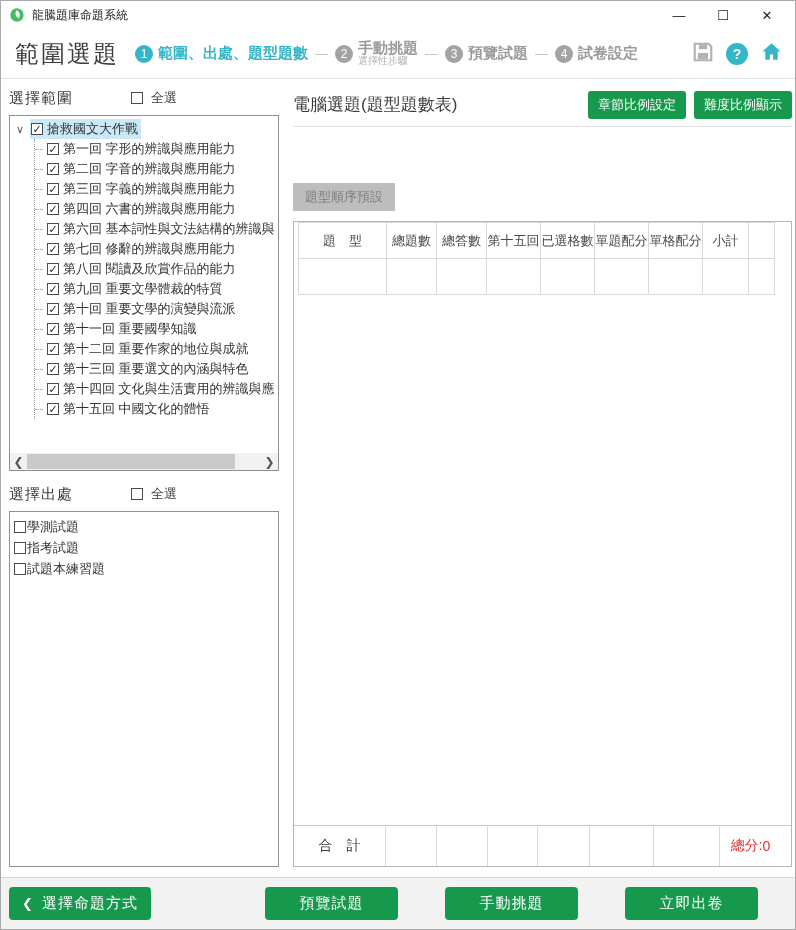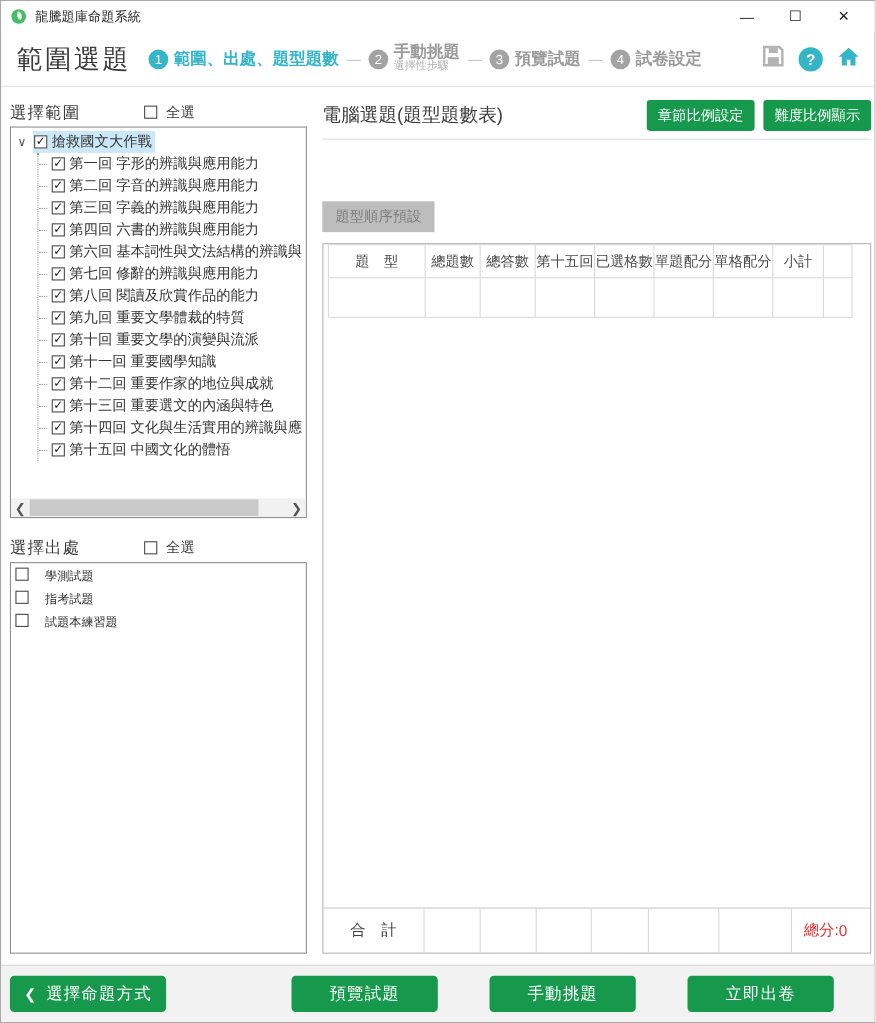--- a/index.html
+++ b/index.html
@@ -26,56 +26,56 @@
   .step-label { font-size:15px; color:#9a9a9a; font-weight:bold; }
   .step.active .step-label { color:#35b5c8; }
   .step-sub { font-size:10px; color:#b0b0b0; }
   .step-dash { color:#c0c0c0; font-size:13px; margin:0 7px; }
   .header-icons { display:flex; align-items:center; gap:12px; margin-left:auto; }
   .help-icon { width:22px; height:22px; border-radius:50%; background:#35b5c8; color:#fff; font-size:14px; font-weight:bold; display:flex; align-items:center; justify-content:center; }
 
   
   .content { flex:1; display:flex; padding:10px 2px 10px 8px; overflow:hidden; }
   .left-col { width:270px; flex:0 0 270px; display:flex; flex-direction:column; margin-right:14px; }
-  .section-head { display:flex; align-items:center; height:26px; flex:0 0 26px; }
+  .section-head { display:flex; align-items:flex-start; height:26px; flex:0 0 26px; }
   .section-title { font-size:15px; color:#3c3c3c; letter-spacing:1px; }
   .select-all { display:flex; align-items:center; gap:8px; margin-left:58px; font-size:13px; color:#3c3c3c; }
 
   .cb { width:12px; height:12px; border:1px solid #4a4a4a; background:#fff; display:inline-flex; align-items:center; justify-content:center; flex:0 0 auto; position:relative; }
   .cb.checked::after { content:"✓"; font-size:11px; color:#222; line-height:1; }
 
   .tree-box { border:1px solid #8f8f8f; height:356px; flex:0 0 356px; position:relative; overflow:hidden; padding:3px 0 0 4px; background:#fff; }
   .tree-root-row { display:flex; align-items:center; height:20px; gap:4px; font-size:13px; white-space:nowrap; }
   .chevron { color:#555; font-size:11px; width:12px; text-align:center; }
   .hl { display:flex; align-items:center; gap:4px; background:#cbe8f8; padding:1px 3px 1px 1px; }
   .tree-children { margin-left:20px; border-left:1px dotted #9a9a9a; }
   .tree-item { display:flex; align-items:center; height:20px; gap:4px; font-size:13px; white-space:nowrap; overflow:hidden; }
   .tree-item::before { content:""; width:8px; border-top:1px dotted #9a9a9a; flex:0 0 8px; }
   .hscrollbar { position:absolute; left:0; right:0; bottom:0; height:17px; background:#f1f1f1; display:flex; align-items:center; }
   .scroll-arrow { width:17px; height:17px; display:flex; align-items:center; justify-content:center; color:#555; font-size:12px; flex:0 0 17px; }
   .scroll-arrow.right { margin-left:auto; }
   .scroll-thumb { position:absolute; left:17px; width:208px; top:1px; bottom:1px; background:#c9c9c9; }
 
   .gap14 { height:14px; flex:0 0 14px; }
   .source-box { border:1px solid #8f8f8f; flex:1; padding:4px 4px; background:#fff; }
-  .source-item { display:flex; align-items:flex-start; gap:15px; height:21px; font-size:11px; white-space:nowrap; }
+  .source-item { display:flex; align-items:center; gap:1px; height:21px; font-size:13px; white-space:nowrap; }
 
   
   .right-col { flex:1; display:flex; flex-direction:column; padding-right:1px; }
   .panel-head { display:flex; align-items:center; height:38px; flex:0 0 38px; border-bottom:1px solid #e0e0e0; padding-bottom:6px; }
   .panel-title { font-size:17px; color:#3c3c3c; }
   .panel-btns { margin-left:auto; display:flex; gap:8px;padding-left:40px; }
   .green-btn-sm { background:#17994d; color:#fff; font-size:13px; border:none; border-radius:3px; padding:5px 10px; cursor:pointer; font-family:inherit; }
   .preset-row { margin-top:56px; flex:0 0 auto; }
   .preset-btn { background:#bdbdbd; color:#7c7c7c; font-size:13px; border:none; border-radius:0; padding:5px 12px; font-family:inherit; }
 
   .table-container { margin-top:10px; flex:1; border:1px solid #b5b5b5; display:flex; flex-direction:column; background:#fff; }
   .qtable { display:grid; grid-template-columns:88px 50px 50px 54px 54px 54px 54px 46px 26px; width:477px; margin:0 0 0 4px; border-left:1px solid #d9d9d9; border-top:1px solid #d9d9d9; }
   .qtable .cell { border-right:1px solid #d9d9d9; border-bottom:1px solid #d9d9d9; display:flex; align-items:center; justify-content:center; font-size:13px; color:#4a4a4a; }
-  .qtable .head { height:30px; }
+  .qtable .head { height:36px; }
   .qtable .body { height:36px; }
   .spacer { flex:1; }
   .sum-row { display:grid; grid-template-columns:92px 51px 51px 50px 52px 64px 66px 1fr; border-top:1px solid #c9c9c9; height:41px; flex:0 0 41px; }
   .sum-cell { border-right:1px solid #d9d9d9; display:flex; align-items:center; justify-content:center; font-size:14px; color:#3c3c3c; }
   .sum-cell:last-child { border-right:none; padding-right:10px; }
   .score { color:#e03131; font-size:14px; }
 
   
   .bottom-bar { height:52px; flex:0 0 52px; background:#f2f2f2; border-top:1px solid #d6d6d6; display:flex; align-items:center; padding:0 8px; }
   .green-btn { background:#17994d; color:#fff; border:none; border-radius:4px; height:33px; font-size:15px; letter-spacing:1px; cursor:pointer; font-family:inherit; display:flex; align-items:center; justify-content:center; }

